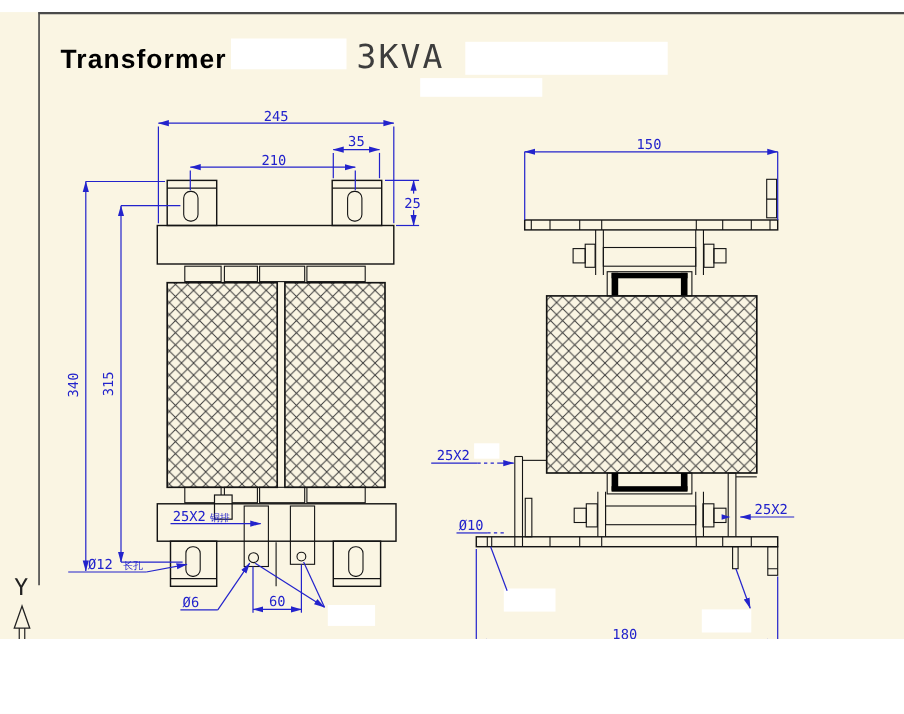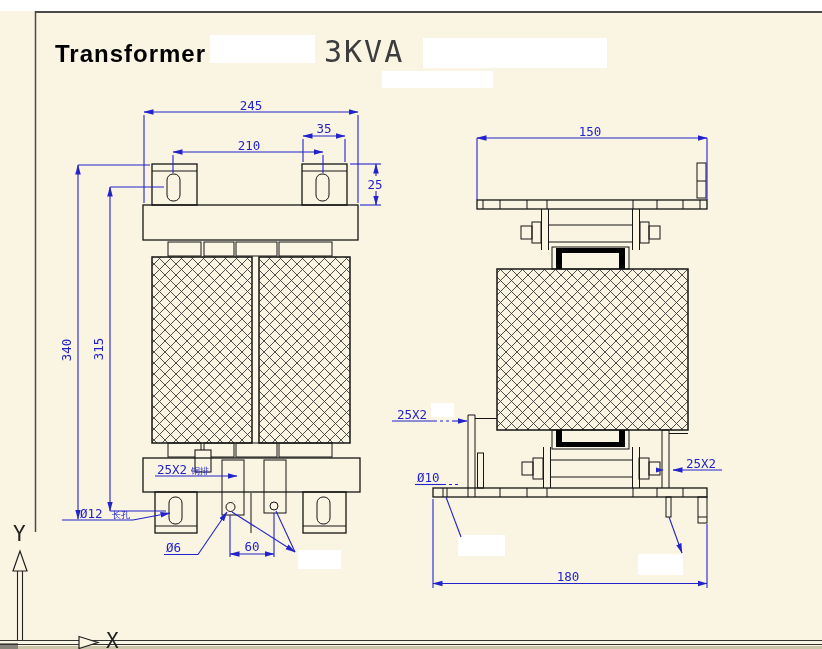--- a/index.html
+++ b/index.html
@@ -1,16 +1,16 @@
 <!DOCTYPE html>
 <html><head>
 <meta charset="utf-8">
 <style>
   html,body{margin:0;padding:0;background:#fff;}
-  #stage{position:relative;width:822px;height:649px;overflow:hidden;
+  #stage{position:relative;width:822px;height:581px;overflow:hidden;
          font-family:"Liberation Sans",sans-serif;}
   svg{display:block}
   .blk{stroke:#141414;stroke-width:1.3;fill:none}
   .blkthin{stroke:#141414;stroke-width:1;fill:none}
   .dimln{stroke:#2323cc;stroke-width:1.1;fill:none}
   .dimdash{stroke:#2323cc;stroke-width:1.1;fill:none;stroke-dasharray:3 3}
   .dim{font:12.5px "DejaVu Sans Mono",monospace;fill:#2323cc}
   .dimS{font:9px "DejaVu Sans Mono",monospace;fill:#2323cc}
   .mid{text-anchor:middle}
   .axis{font:21px "DejaVu Sans Mono",monospace;fill:#222}

